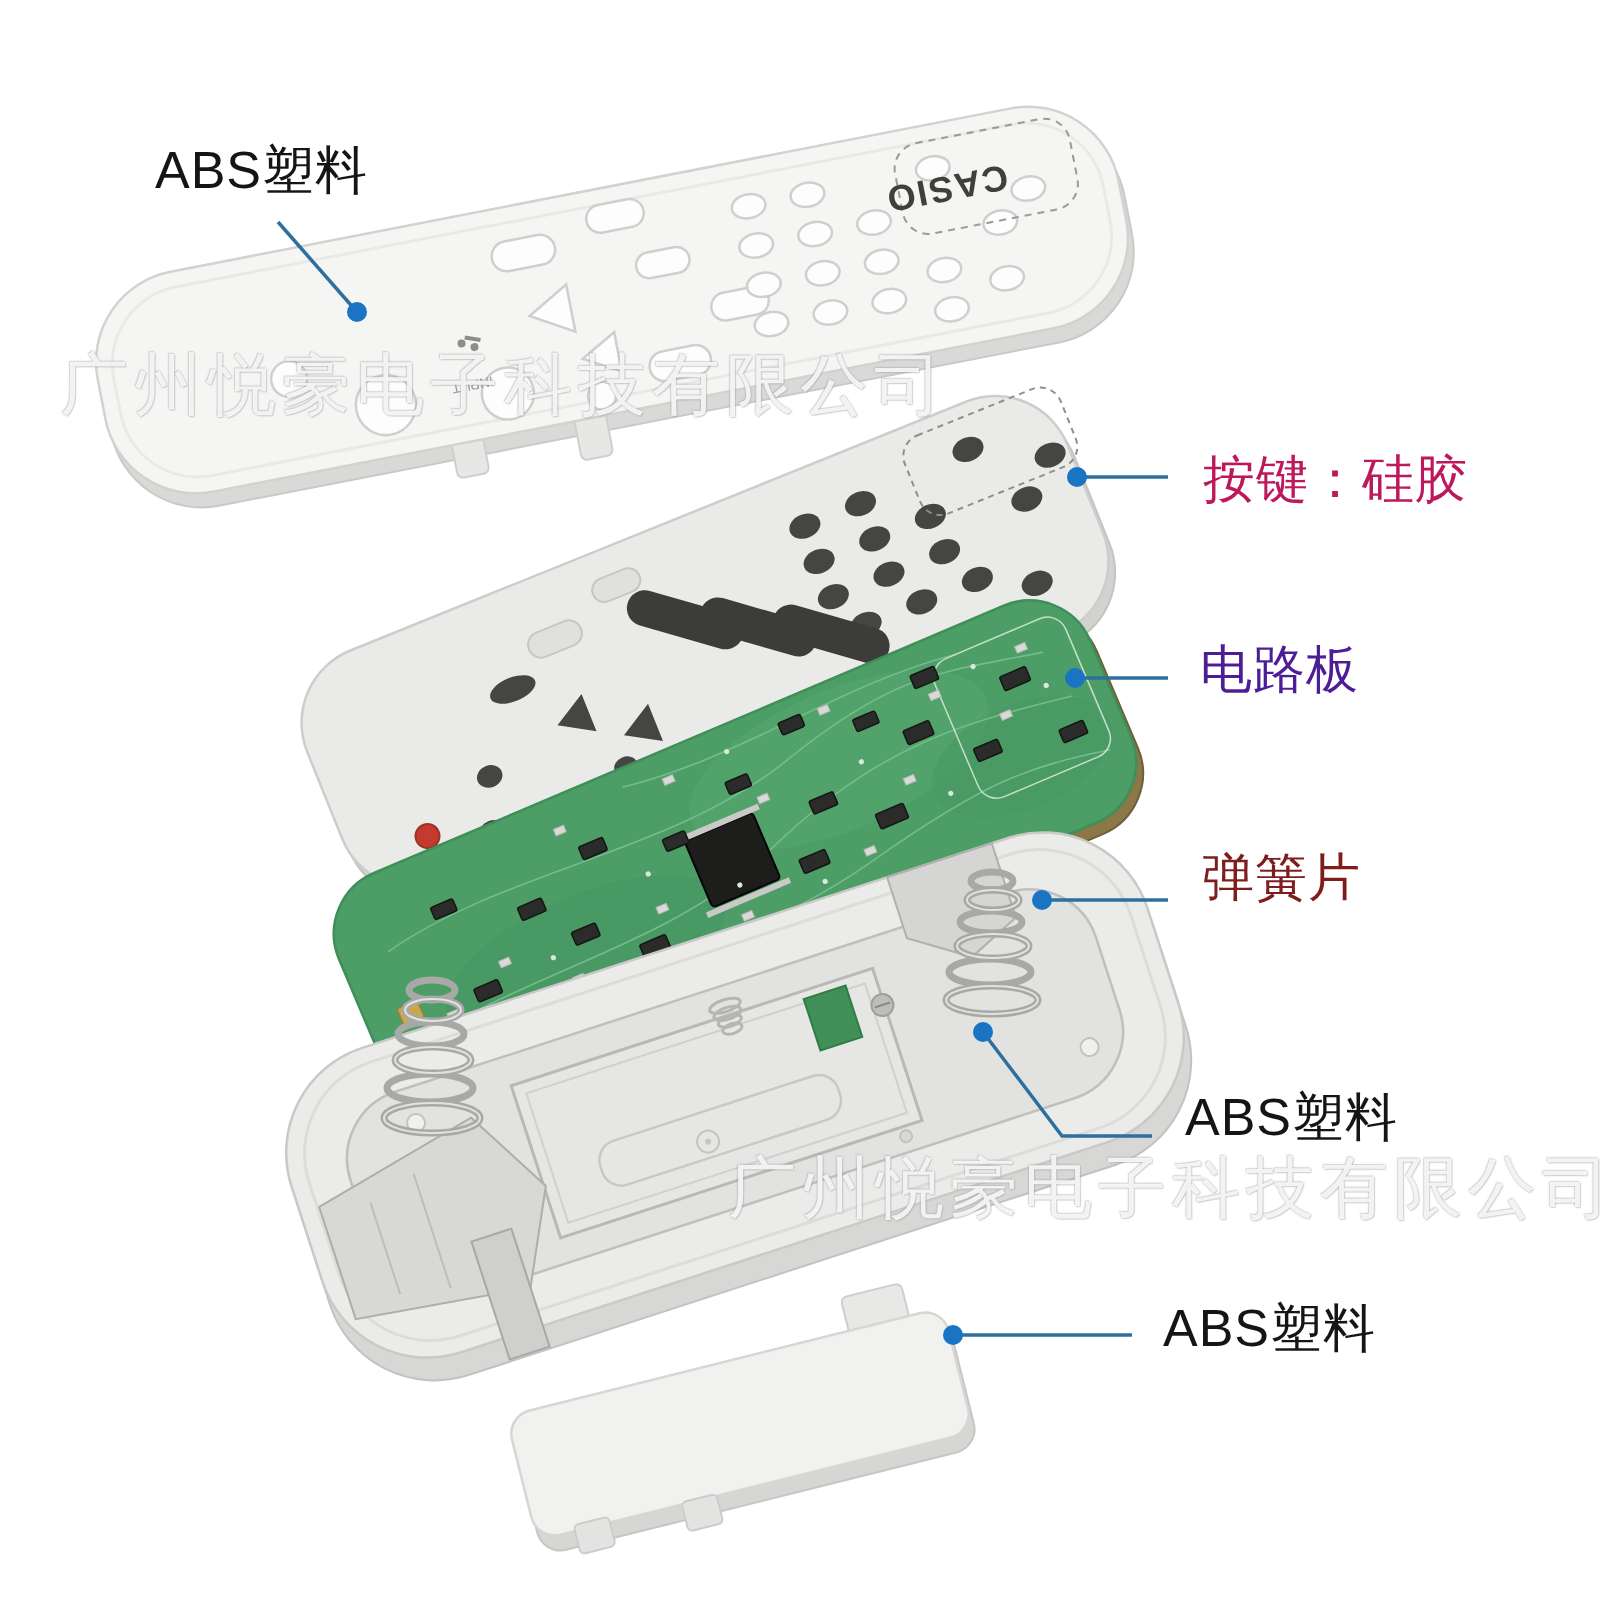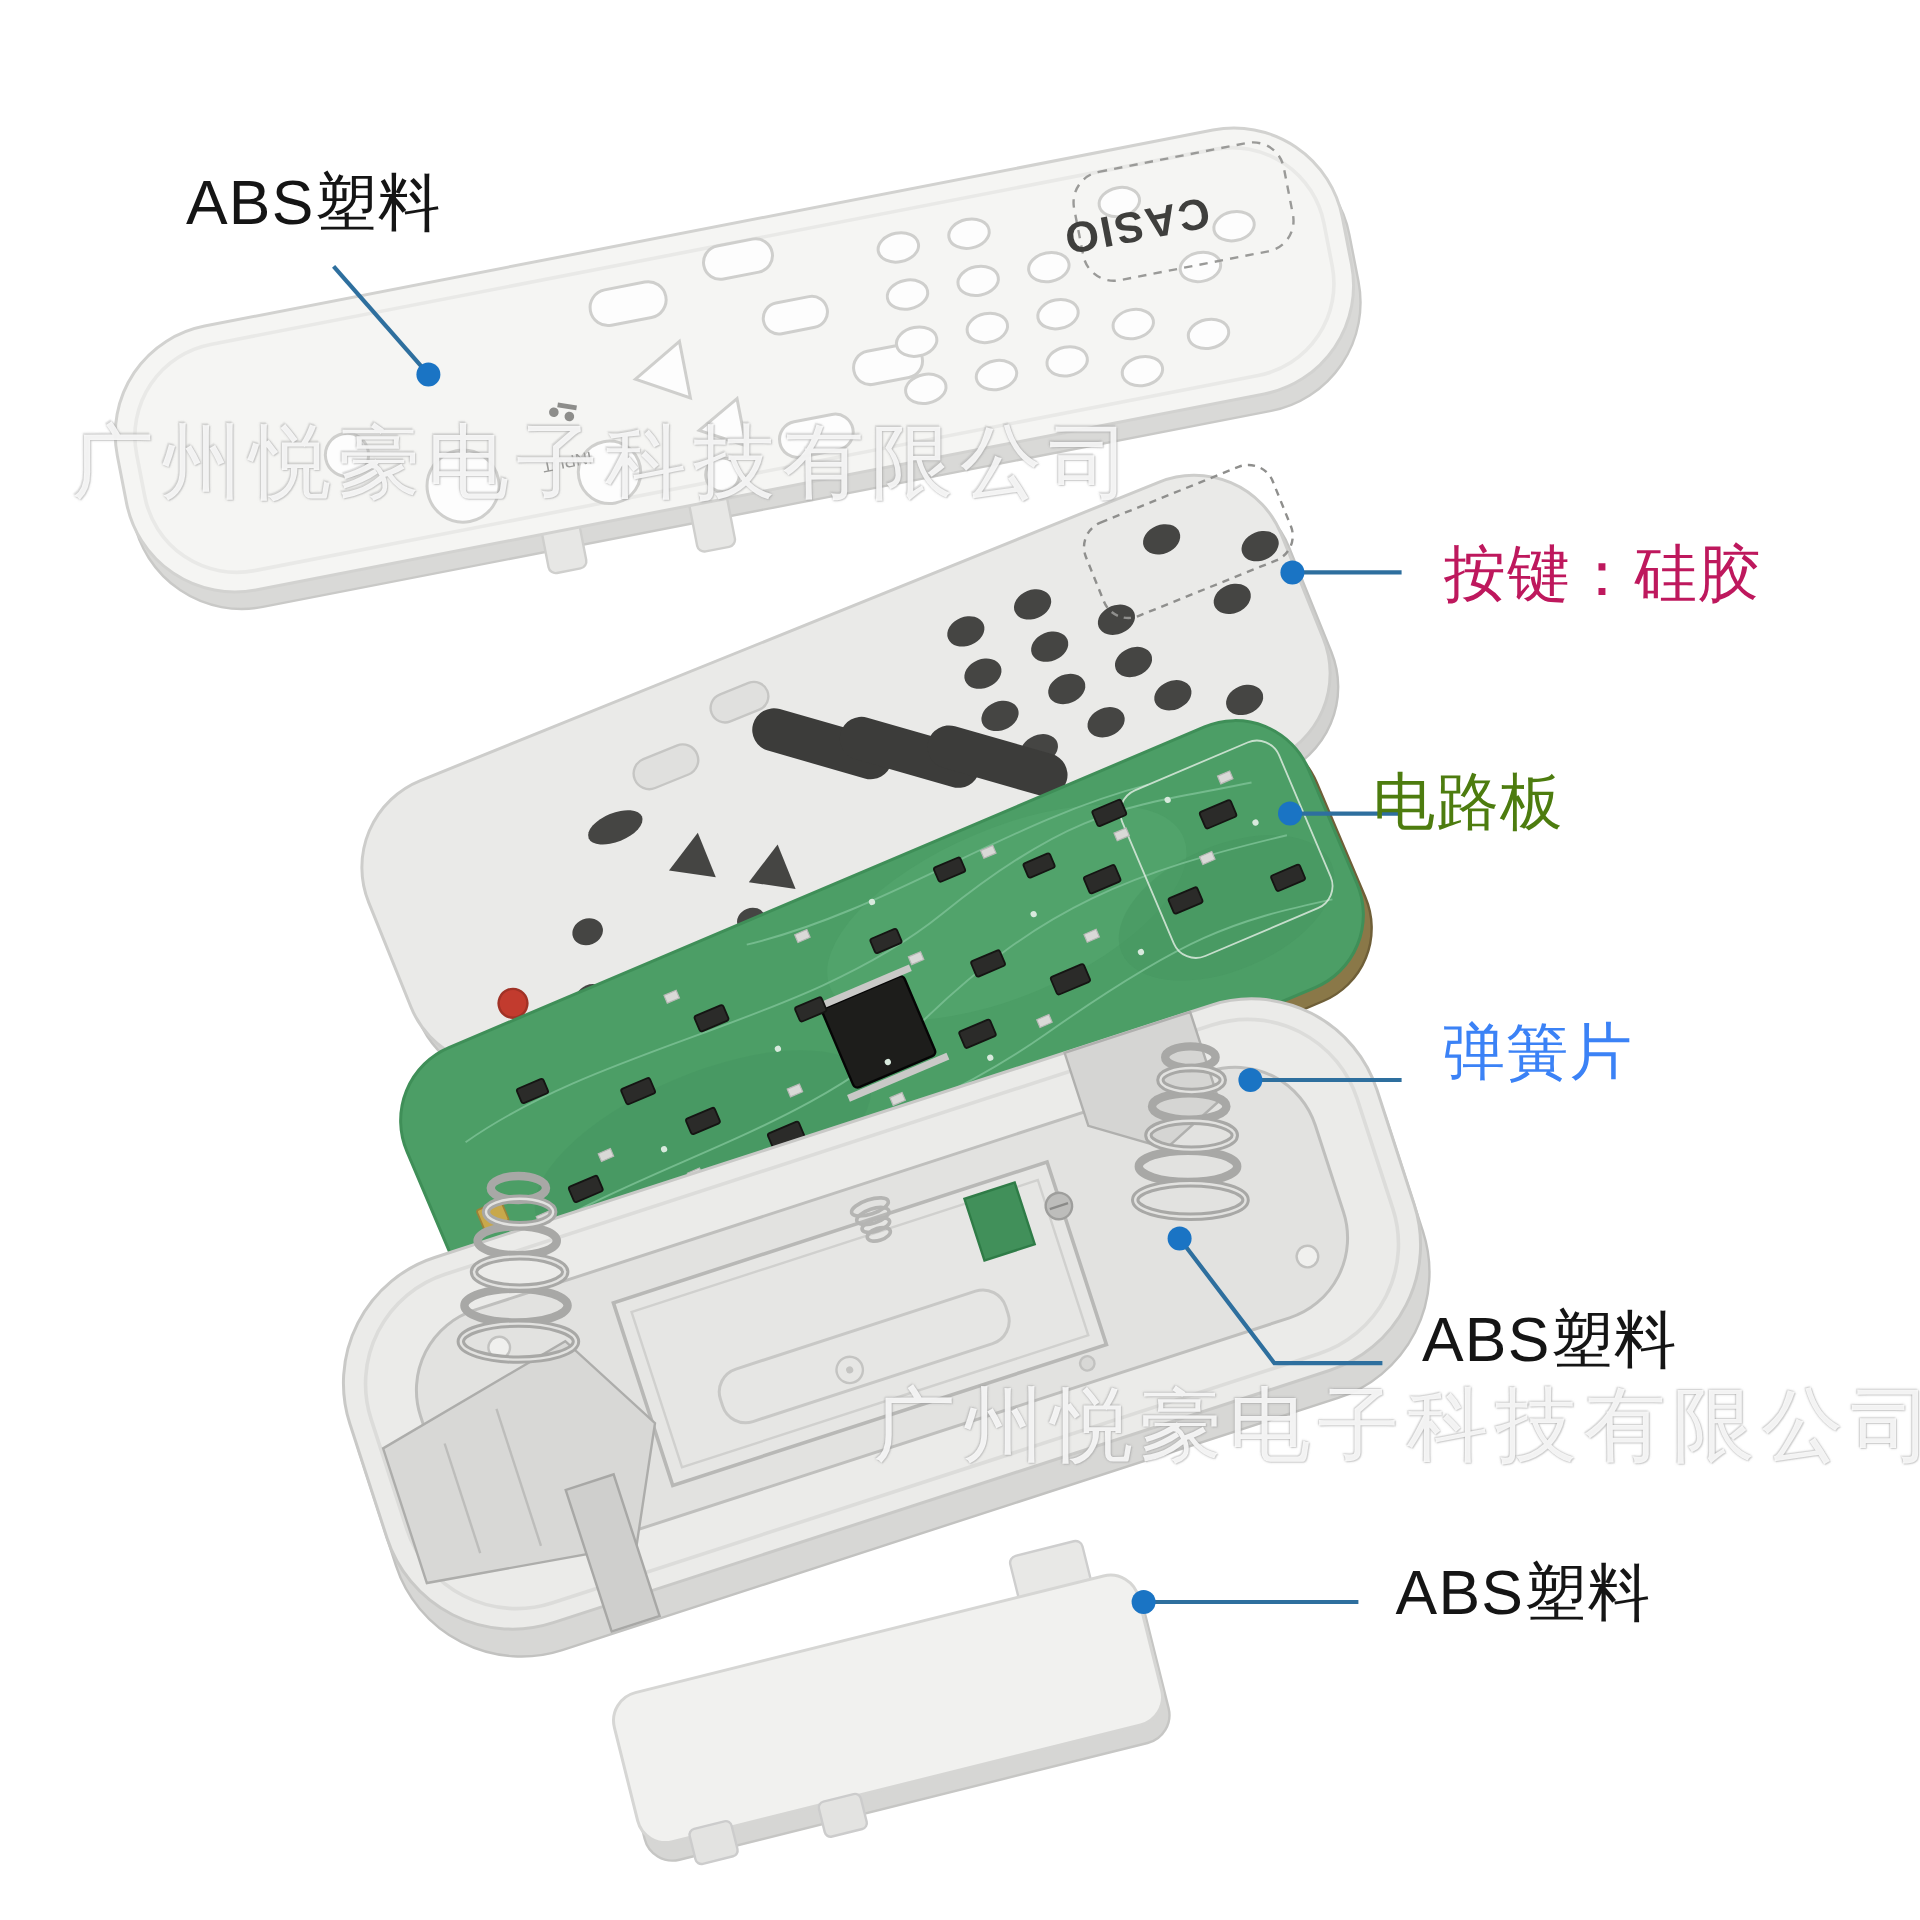--- a/index.html
+++ b/index.html
@@ -310,22 +310,22 @@
     <circle cx="1075" cy="678" r="10"></circle>
     <circle cx="1042" cy="900" r="10"></circle>
     <circle cx="983" cy="1032" r="10"></circle>
     <circle cx="953" cy="1335" r="10"></circle>
   </g>
 </svg>
 
   <div id="labels-layer">
       <div class="part-label" style="left: 155px; top: 143px; color: rgb(21, 21, 21);">ABS塑料</div>
       <div class="part-label" style="left: 1203px; top: 452px; color: #be185d;">按键：硅胶</div>
-      <div class="part-label" style="left: 1144px; top: 642px; color: #4d7c0f;">电路板</div>
-      <div class="part-label" style="left: 1202px; top: 850px; color: #3b82f6;">弹簧片</div>
+      <div class="part-label" style="left: 1200px; top: 642px; color: #4c1d95;">电路板</div>
+      <div class="part-label" style="left: 1202px; top: 850px; color: #7f1d1d;">弹簧片</div>
       <div class="part-label" style="left: 1185px; top: 1090px; color: rgb(21, 21, 21);">ABS塑料</div>
       <div class="part-label" style="left: 1163px; top: 1301px; color: rgb(21, 21, 21);">ABS塑料</div>
     </div>
   <div id="watermarks-layer">
       <div class="watermark" style="left: 60px; top: 340px;">广州悦豪电子科技有限公司</div>
       <div class="watermark" style="left: 728px; top: 1143px;">广州悦豪电子科技有限公司</div>
     </div>
 
 </div>
 

